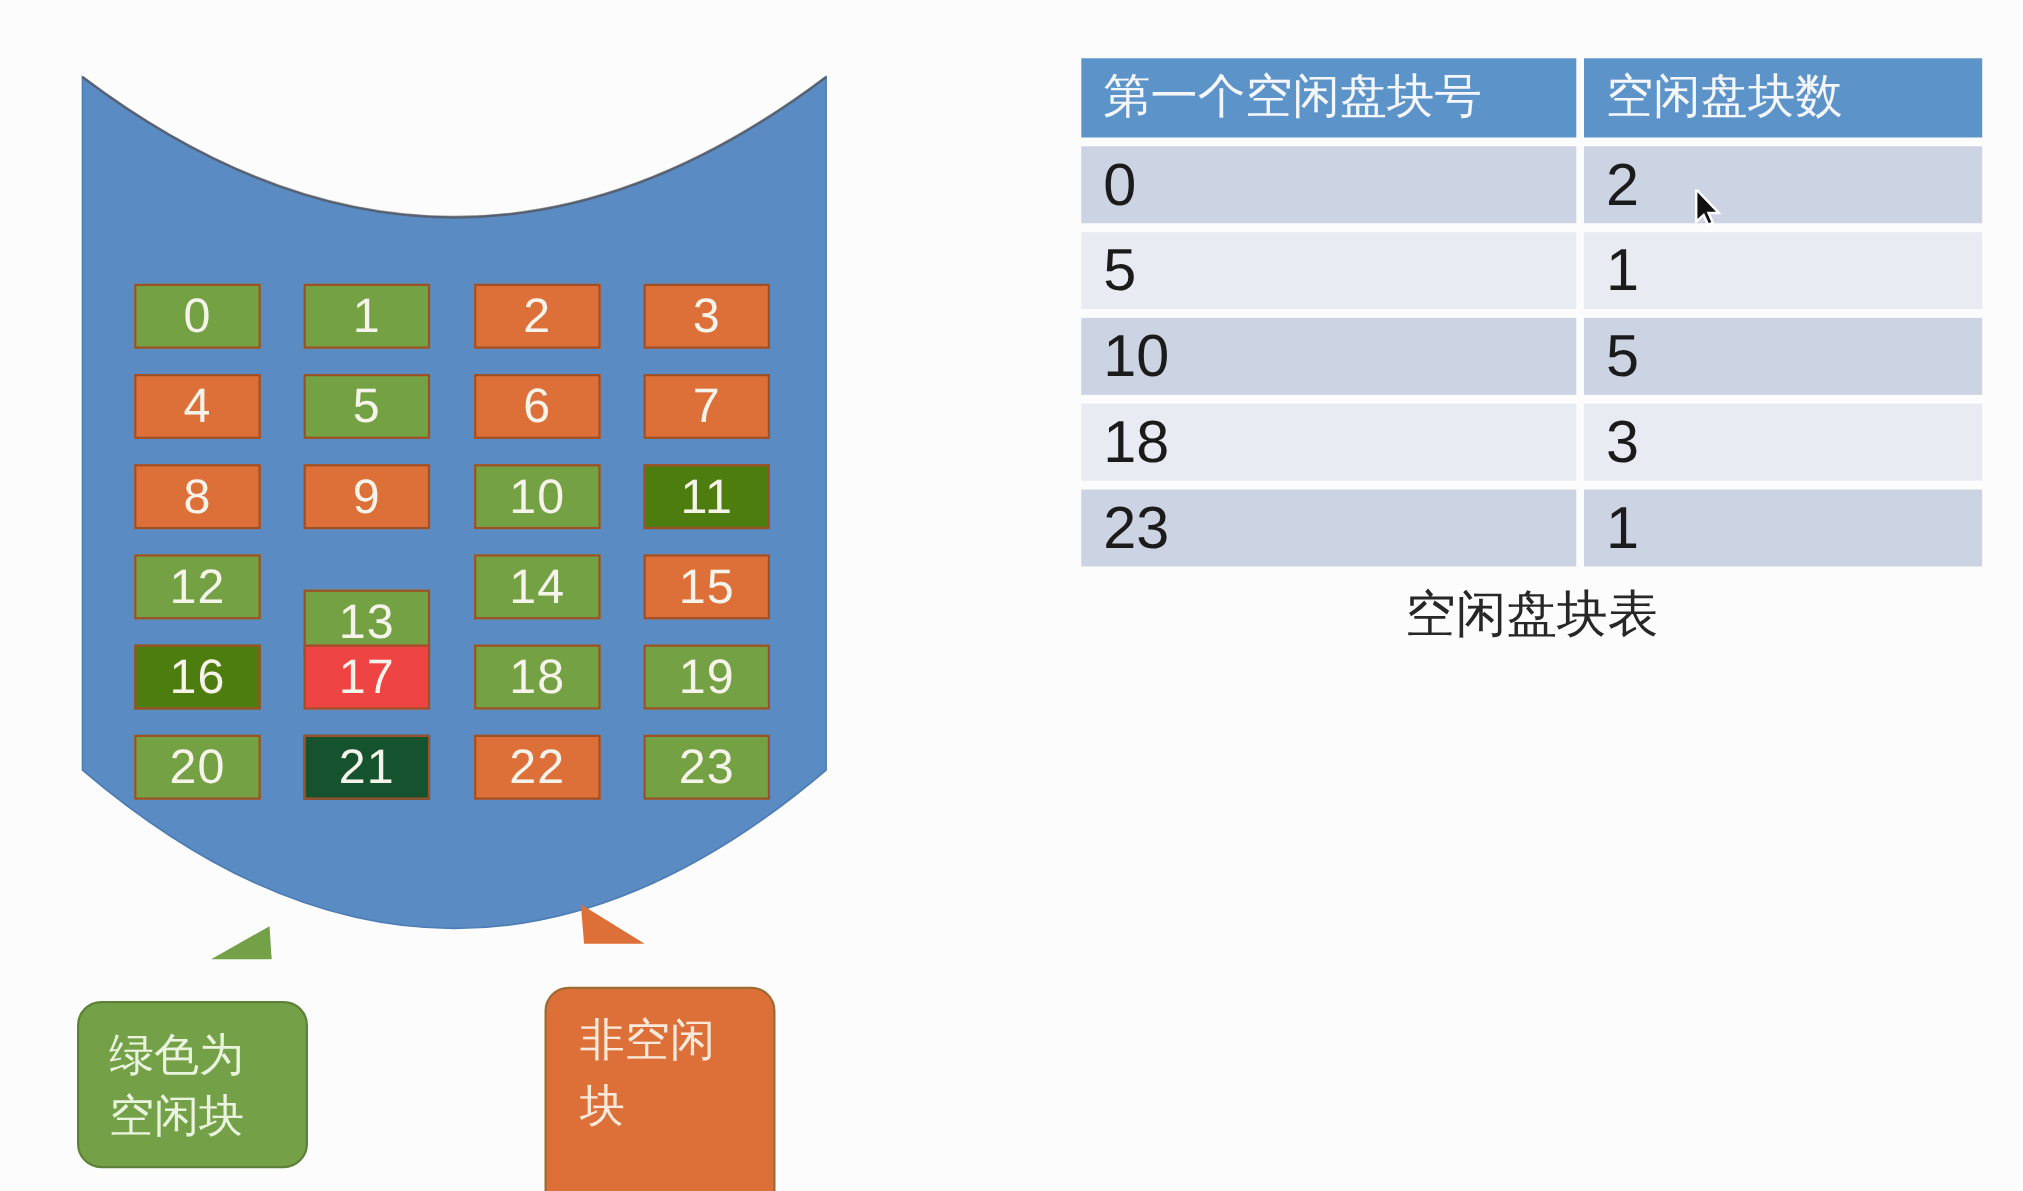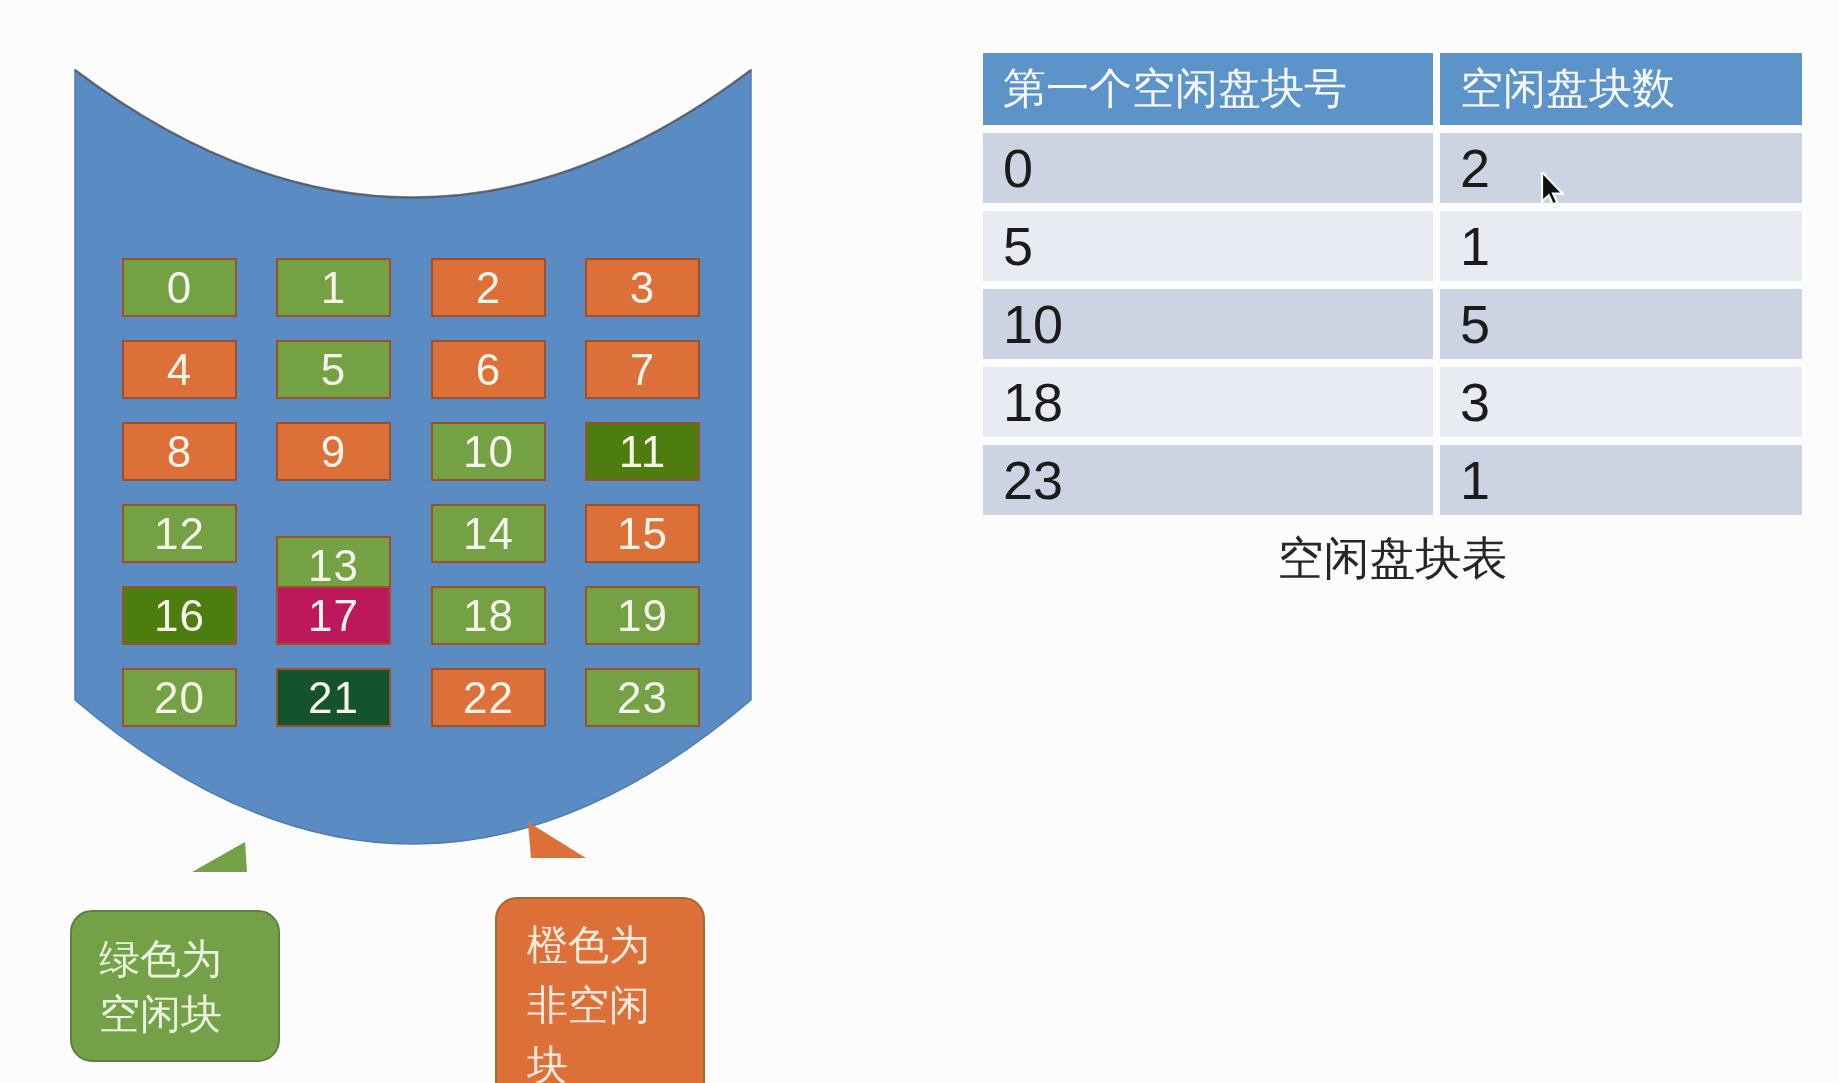--- a/index.html
+++ b/index.html
@@ -98,21 +98,21 @@
       <div class="block" style="left: 585px; top: 340px; background: rgb(221, 112, 56); border-color: rgb(158, 81, 41); color: rgb(246, 243, 234);">7</div>
       <div class="block" style="left: 122px; top: 422px; background: rgb(221, 112, 56); border-color: rgb(158, 81, 41); color: rgb(246, 243, 234);">8</div>
       <div class="block" style="left: 276px; top: 422px; background: rgb(221, 112, 56); border-color: rgb(158, 81, 41); color: rgb(246, 243, 234);">9</div>
       <div class="block" style="left: 431px; top: 422px; background: rgb(116, 161, 68); border-color: rgb(158, 81, 41); color: rgb(246, 243, 234);">10</div>
       <div class="block" style="left: 585px; top: 422px; background: #4d7c0f; border-color: rgb(158, 81, 41); color: rgb(246, 243, 234);">11</div>
       <div class="block" style="left: 122px; top: 504px; background: rgb(116, 161, 68); border-color: rgb(158, 81, 41); color: rgb(246, 243, 234);">12</div>
       <div class="block" style="left: 276px; top: 504px; background: rgb(116, 161, 68); border-color: rgb(158, 81, 41); color: rgb(246, 243, 234); margin-top: 32px;">13</div>
       <div class="block" style="left: 431px; top: 504px; background: rgb(116, 161, 68); border-color: rgb(158, 81, 41); color: rgb(246, 243, 234);">14</div>
       <div class="block" style="left: 585px; top: 504px; background: rgb(221, 112, 56); border-color: rgb(158, 81, 41); color: rgb(246, 243, 234);">15</div>
       <div class="block" style="left: 122px; top: 586px; background: #4d7c0f; border-color: rgb(158, 81, 41); color: rgb(246, 243, 234);">16</div>
-      <div class="block" style="left: 276px; top: 586px; background: #be185d; border-color: rgb(158, 81, 41); color: rgb(246, 243, 234);">17</div>
+      <div class="block" style="left: 276px; top: 586px; background: #ef4444; border-color: rgb(158, 81, 41); color: rgb(246, 243, 234);">17</div>
       <div class="block" style="left: 431px; top: 586px; background: rgb(116, 161, 68); border-color: rgb(158, 81, 41); color: rgb(246, 243, 234);">18</div>
       <div class="block" style="left: 585px; top: 586px; background: rgb(116, 161, 68); border-color: rgb(158, 81, 41); color: rgb(246, 243, 234);">19</div>
       <div class="block" style="left: 122px; top: 668px; background: rgb(116, 161, 68); border-color: rgb(158, 81, 41); color: rgb(246, 243, 234);">20</div>
       <div class="block" style="left: 276px; top: 668px; background: #14532d; border-color: rgb(158, 81, 41); color: rgb(246, 243, 234);">21</div>
       <div class="block" style="left: 431px; top: 668px; background: rgb(221, 112, 56); border-color: rgb(158, 81, 41); color: rgb(246, 243, 234);">22</div>
       <div class="block" style="left: 585px; top: 668px; background: rgb(116, 161, 68); border-color: rgb(158, 81, 41); color: rgb(246, 243, 234);">23</div>
     </div>
 
   <div class="fbt">
     <div class="fbt-header">
@@ -143,21 +143,20 @@
       </div>
   </div>
 
   <div class="table-caption" style="color: rgb(39, 39, 39);">空闲盘块表</div>
 
   <div class="bubble bubble-green" style="background: rgb(116, 161, 71); border: 2.5px solid rgb(95, 128, 56); color: rgb(233, 243, 221);">
       <span class="bline">绿色为</span>
       <span class="bline">空闲块</span>
     </div>
   <div class="bubble bubble-orange" style="background: rgb(220, 112, 56); border: 2.5px solid rgb(155, 107, 47); color: rgb(248, 233, 218);">
-      <span class="bline">橙色为</span>
       <span class="bline">非空闲</span>
       <span class="bline">块</span>
     </div>
 
   <svg class="cursor" width="34" height="40" viewBox="0 0 17 20">
     <path d="M1 0 L1 14.8 L4.4 11.7 L6.4 16.2 L8.6 15.2 L6.6 10.8 L11.3 10.8 Z" stroke-width="1.1" fill="#111111" stroke="#ffffff"></path>
   </svg>
 
 </div>
 

